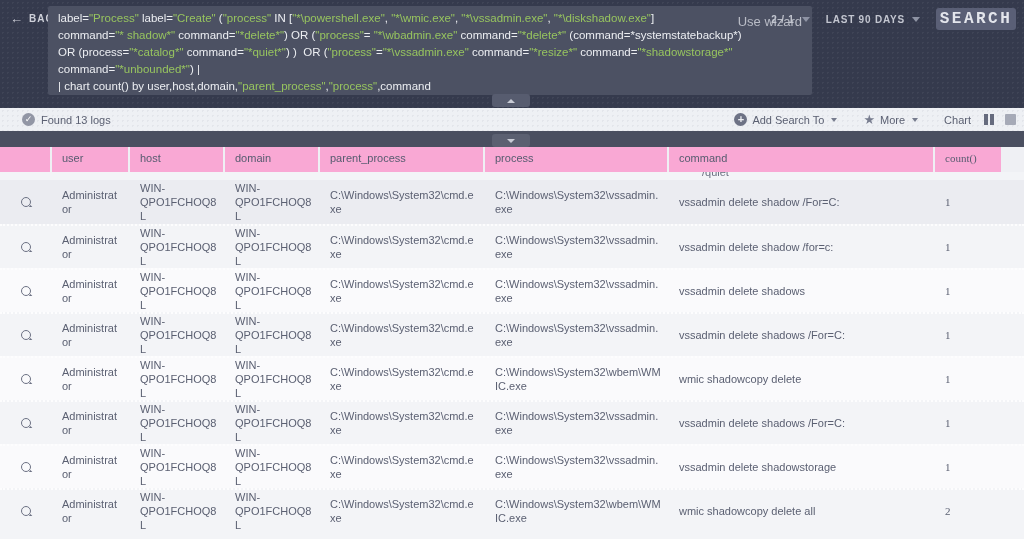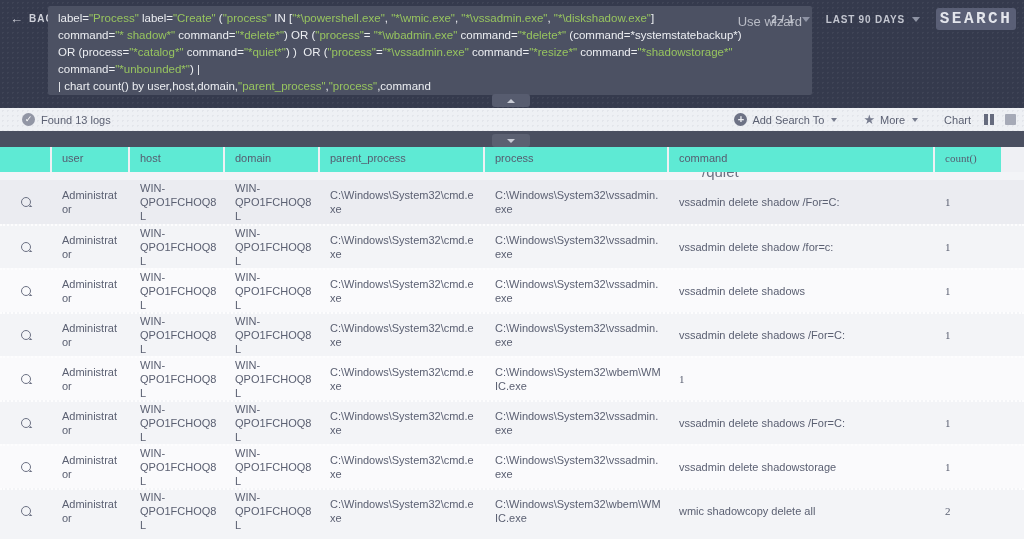--- a/index.html
+++ b/index.html
@@ -54,27 +54,27 @@
   .strip-pill { position:absolute; left:492px; top:3px; width:38px; height:13px; background:#5b6071;
     border-radius:3px; display:flex; align-items:center; justify-content:center; cursor:pointer; }
   .chev-dn { width:0; height:0; border-left:4px solid transparent; border-right:4px solid transparent;
     border-top:4px solid #c9ccd6; }
 
   
   .col0{width:52px;} .col1{width:78px;} .col2{width:95px;} .col3{width:95px;}
   .col4{width:165px;} .col5{width:184px;} .col6{width:266px;} .col7{width:66px;font-family:Liberation Serif, serif;}
   .table-header { position:absolute; top:147px; left:0; width:1024px; height:25px; background:#eff0f4;
     display:flex; }
-  .hcell { background:#5eead4; color:#565b6f; font-size:11px; line-height:23px; padding-left:10px;
+  .hcell { background:#f9a8d4; color:#565b6f; font-size:11px; line-height:23px; padding-left:10px;
     border-right:2px solid #eff0f4; overflow:hidden; white-space:nowrap; }
   .hcell:last-child { border-right:none; }
 
   .partial-row { position:absolute; top:172px; left:0; width:1024px; height:14px; background:#f3f4f7;
     overflow:hidden; }
-  .partial-cmd { position:absolute; left:702px; top:-7px; color:#6a6f80; font-size:15px; line-height:14px; }
+  .partial-cmd { position:absolute; left:702px; top:-7px; color:#6a6f80; font-size:11px; line-height:14px; }
 
   .rows { position:absolute; top:180px; left:0; width:1024px; }
   .row { display:flex; align-items:center; height:44px; border-top:2px dotted #fdfdfe; }
   .row:first-child { border-top:none; }
   .row:nth-child(even) { background:#f3f4f7; }
   .row:nth-child(odd) { background:#fafafc; }
   .row:first-child { background:#ebecf1; }
   .cell { padding-left:10px; padding-right:8px; color:#5b6072; font-size:11px; line-height:14px;
     overflow:hidden; word-wrap:break-word; }
   .cell.gutter { display:flex; justify-content:center; padding:0; }
@@ -218,20 +218,21 @@
       </div>
       <div class="row">
         <div class="cell gutter col0">
           <span class="mag"></span>
         </div>
         <div class="cell col1">Administrator</div>
         <div class="cell col2">WIN-QPO1FCHOQ8L</div>
         <div class="cell col3">WIN-QPO1FCHOQ8L</div>
         <div class="cell col4">C:\Windows\System32\cmd.exe</div>
         <div class="cell col5">C:\Windows\System32\wbem\WMIC.exe</div>
+        <div class="cell col6">wmic shadowcopy delete</div>
         <div class="cell col7">1</div>
       </div>
       <div class="row">
         <div class="cell gutter col0">
           <span class="mag"></span>
         </div>
         <div class="cell col1">Administrator</div>
         <div class="cell col2">WIN-QPO1FCHOQ8L</div>
         <div class="cell col3">WIN-QPO1FCHOQ8L</div>
         <div class="cell col4">C:\Windows\System32\cmd.exe</div>

